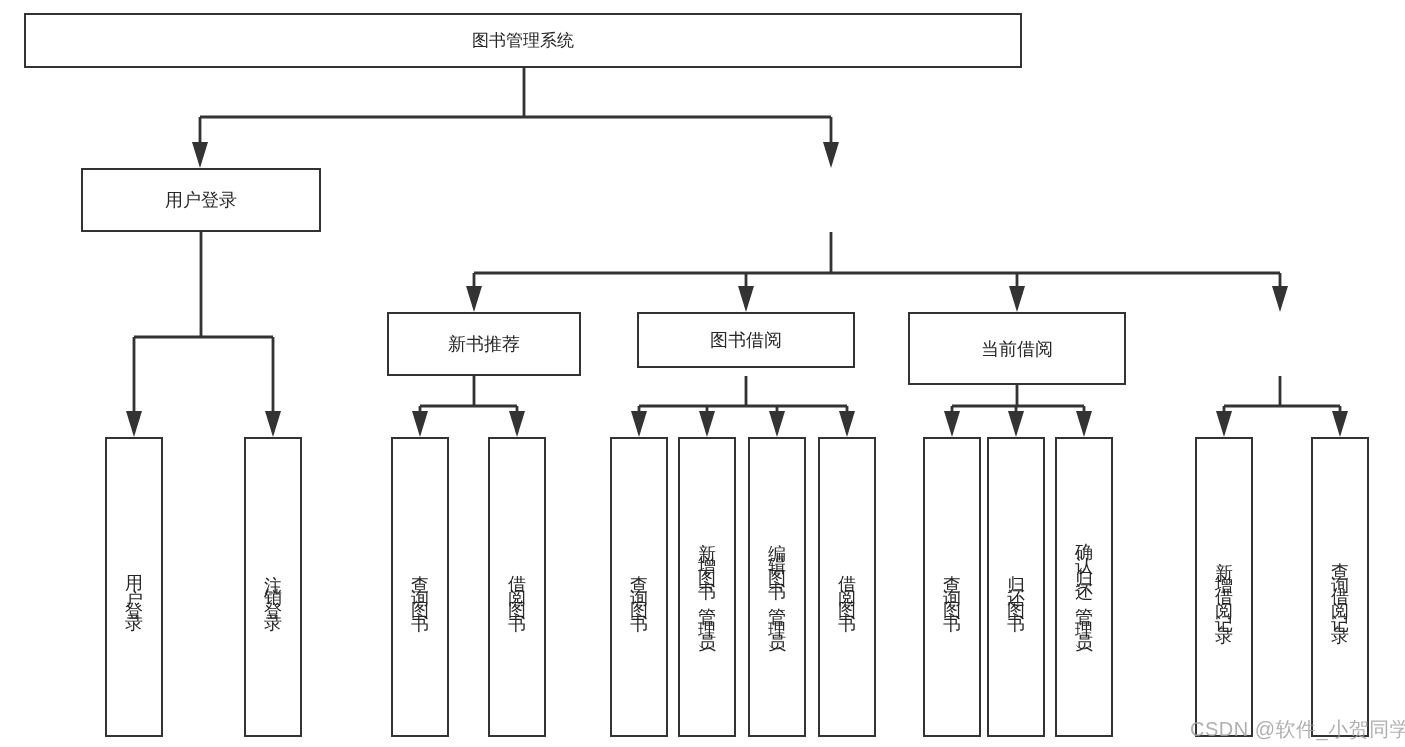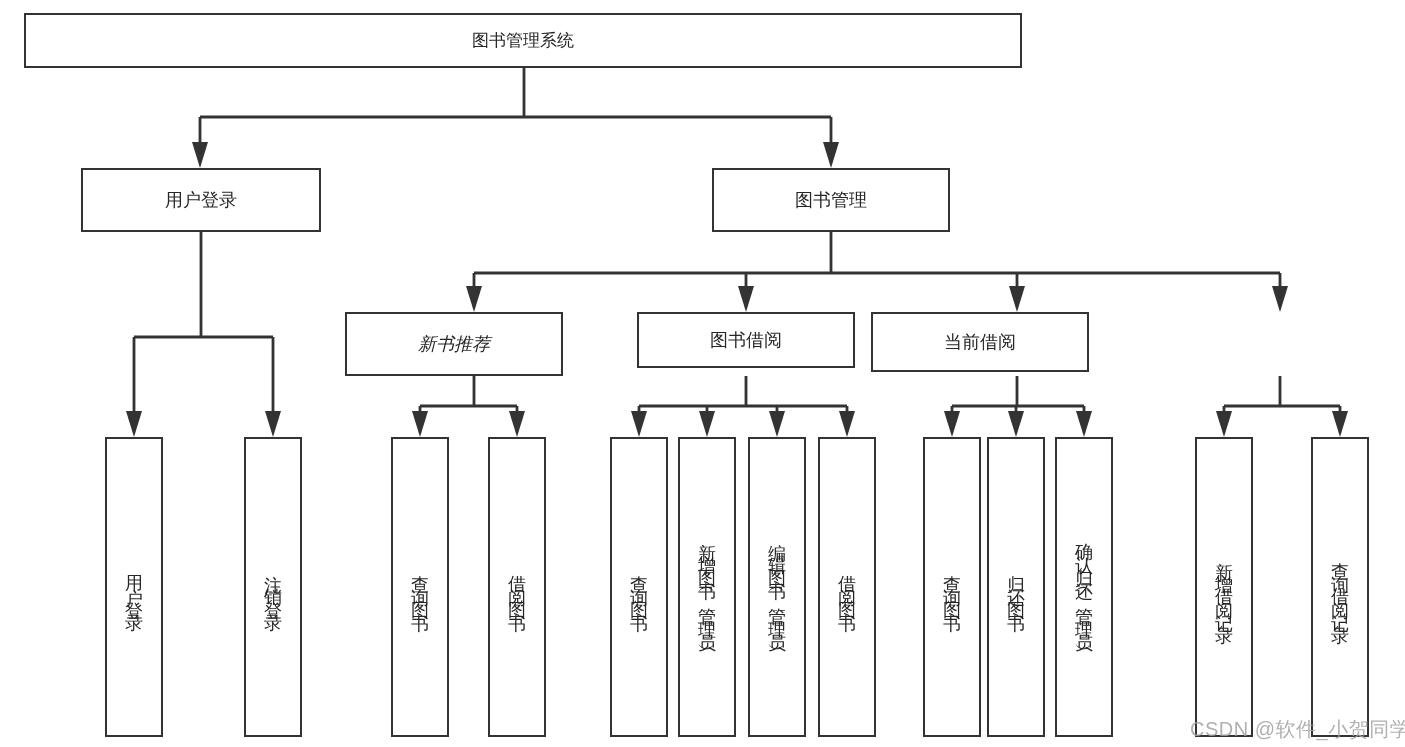--- a/index.html
+++ b/index.html
@@ -84,25 +84,24 @@
       <polygon points="1008,411 1024,411 1016,437"></polygon>
       <polygon points="1076,411 1092,411 1084,437"></polygon>
       <polygon points="1216,411 1232,411 1224,437"></polygon>
       <polygon points="1332,411 1348,411 1340,437"></polygon>
     </g>
   </svg>
 
   <div class="box root" style="left:24px; top:13px; width:998px; height:55px;">图书管理系统</div>
 
   <div class="box" style="left:81px; top:168px; width:240px; height:64px;">用户登录</div>
-  <div class="box" style="left:712px; top:168px; width:238px; height:64px;">图书管理</div>
 
-  <div class="box" style="left:345px; top:312px; width:218px; height:64px;font-style:italic;">新书推荐</div>
+  <div class="box" style="left:387px; top:312px; width:194px; height:64px;">新书推荐</div>
   <div class="box" style="left:637px; top:312px; width:218px; height:56px;">图书借阅</div>
-  <div class="box" style="left:871px; top:312px; width:218px; height:60px;">当前借阅</div>
+  <div class="box" style="left:908px; top:312px; width:218px; height:73px;">当前借阅</div>
 
   <div class="box vbox" style="left:105px; top:437px; width:58px; height:300px;">
     <span>用户登录</span>
   </div>
   <div class="box vbox" style="left:244px; top:437px; width:58px; height:300px;">
     <span>注销登录</span>
   </div>
 
   <div class="box vbox" style="left:391px; top:437px; width:58px; height:300px;">
     <span>查询图书</span>

